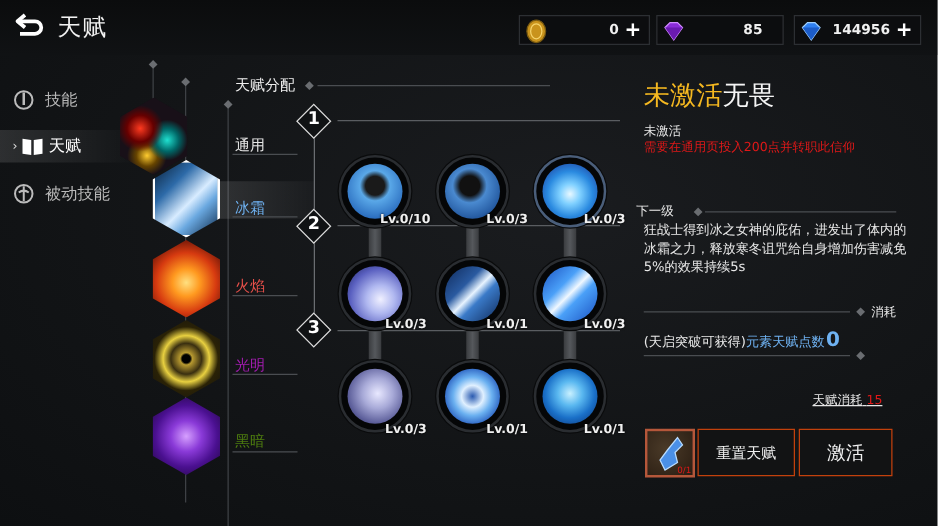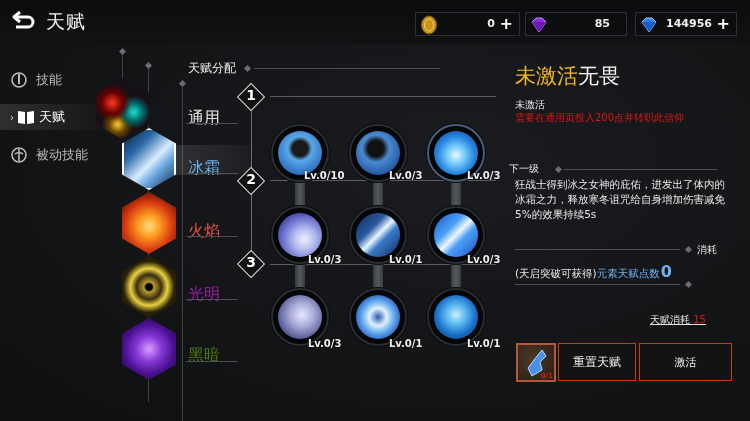--- a/index.html
+++ b/index.html
@@ -28,21 +28,21 @@
   .nav-item.active { color:#ffffff; }
   .nav-active-glow { left:0; top:104px; width:110px; height:26px; background: linear-gradient(90deg, rgba(255,255,255,0.12), rgba(255,255,255,0)); }
 
   .vline { background:#3e4145; width:1px; }
   .hline { background:#4a4d51; height:1px; }
   .dot { width:5px; height:5px; background:#6a6d71; transform:rotate(45deg); }
 
   
   .hex { width:54px; height:62px; clip-path: polygon(50% 0,100% 25%,100% 75%,50% 100%,0 75%,0 25%); }
   .hex-sel { outline:none; filter: drop-shadow(0 0 6px #cfe8ff); }
-  .cat-label { font-size:16px; }
+  .cat-label { font-size:12px; }
   .cat-sel-band { left:172px; top:145px; width:80px; height:30px; background: linear-gradient(90deg, rgba(255,255,255,0.12), rgba(255,255,255,0.02)); }
 
   
   .tier { width:26px; height:26px; }
   .tier .d { position:absolute; left:3px; top:3px; width:20px; height:20px; border:1.5px solid #dcdcdc; background:#101214; transform:rotate(45deg); }
   .tier .n { position:absolute; left:0; top:3px; width:26px; text-align:center; font-size:14px; font-weight:bold; color:#fff; }
 
   
   .skill { width:58px; height:58px; border-radius:50%; background:#050607; border:2px solid #2a2d31; box-shadow: 0 0 0 1px #0a0b0c; }
   .skill .inner { position:absolute; left:5px; top:5px; width:44px; height:44px; border-radius:50%; }
@@ -238,16 +238,16 @@
 
 <div class="abs" style="left:650px;top:313px;font-size:10px;text-decoration:underline;">
   <span style="color:#e8e8e8;">天赋消耗</span>
   <span style="color:#e01818;">15</span>
 </div>
 
 <div class="abs item-slot">
   <svg class="abs" style="left:4px;top:3px;width:30px;height:30px;" viewBox="0 0 30 30">
     <polygon points="20,2 24,8 18,14 20,22 10,28 6,20 12,12" fill="#4a90e8" stroke="#b8dcff" stroke-width="1"></polygon>
   </svg>
-  <span class="abs" style="right:1px;bottom:0;font-size:7px;color:#e01818;font-weight:bold;margin-top:44px;">0/1</span>
+  <span class="abs" style="right:1px;bottom:0;font-size:7px;color:#e01818;font-weight:normal;margin-top:44px;">0/1</span>
 </div>
 <div class="abs btn" style="left:558px;top:343px;width:78px;">重置天赋</div>
-<div class="abs btn" style="left:639px;top:343px;width:93px;font-size:11px;">激活</div>
+<div class="abs btn" style="left:639px;top:343px;width:75px;font-size:15px;">激活</div>
 
 </body></html>

